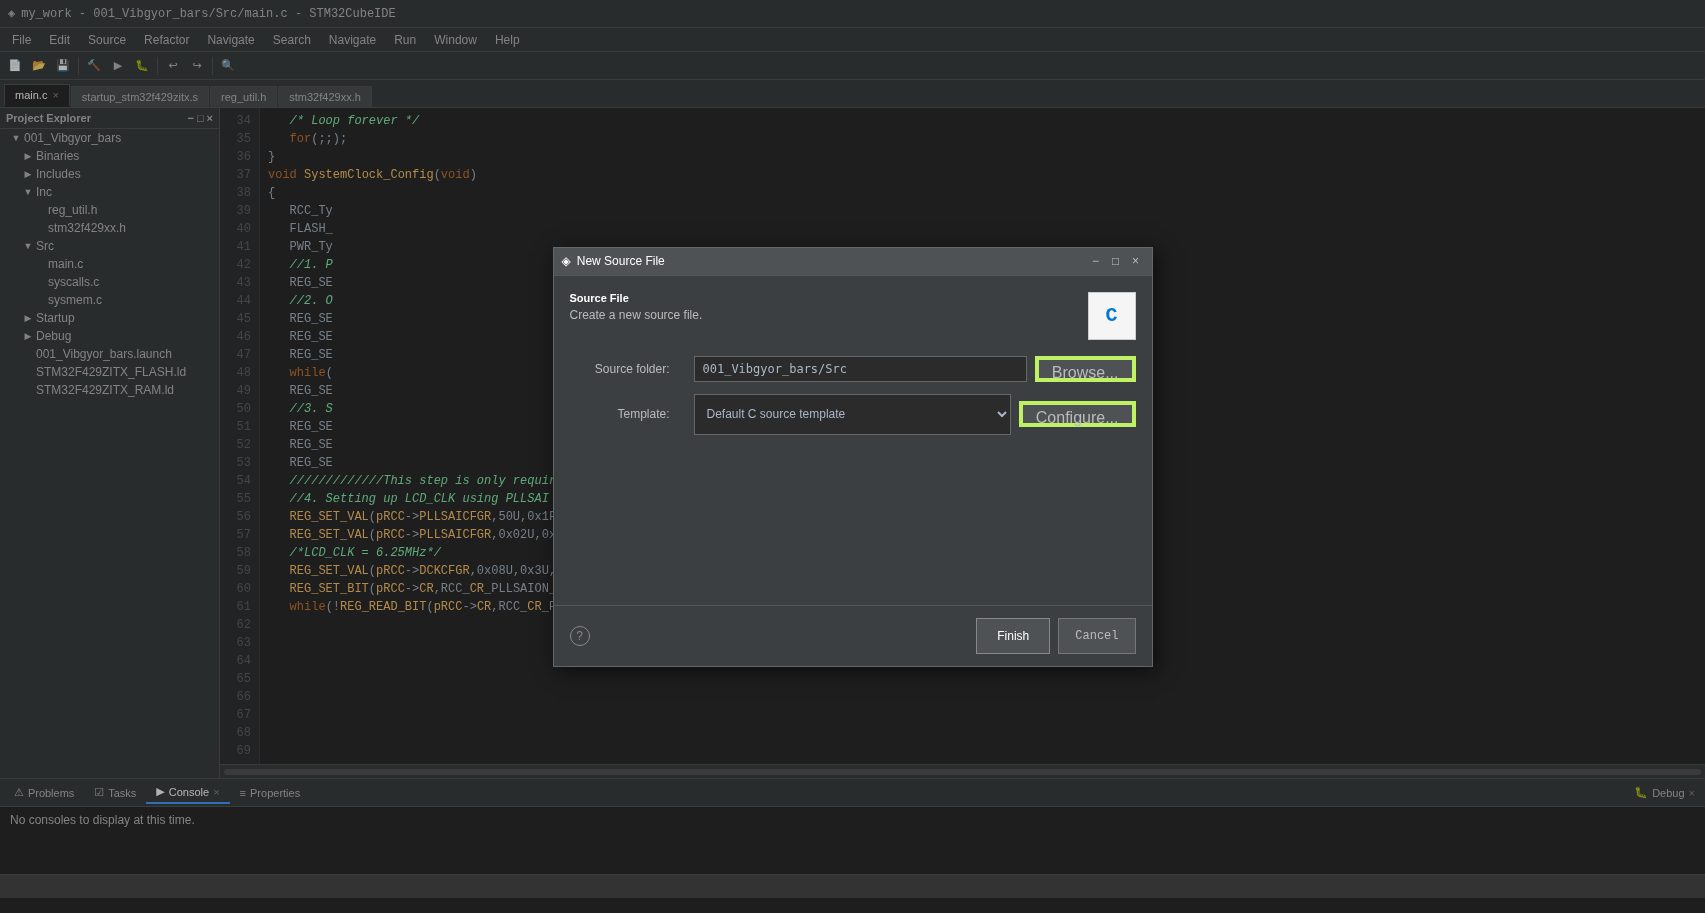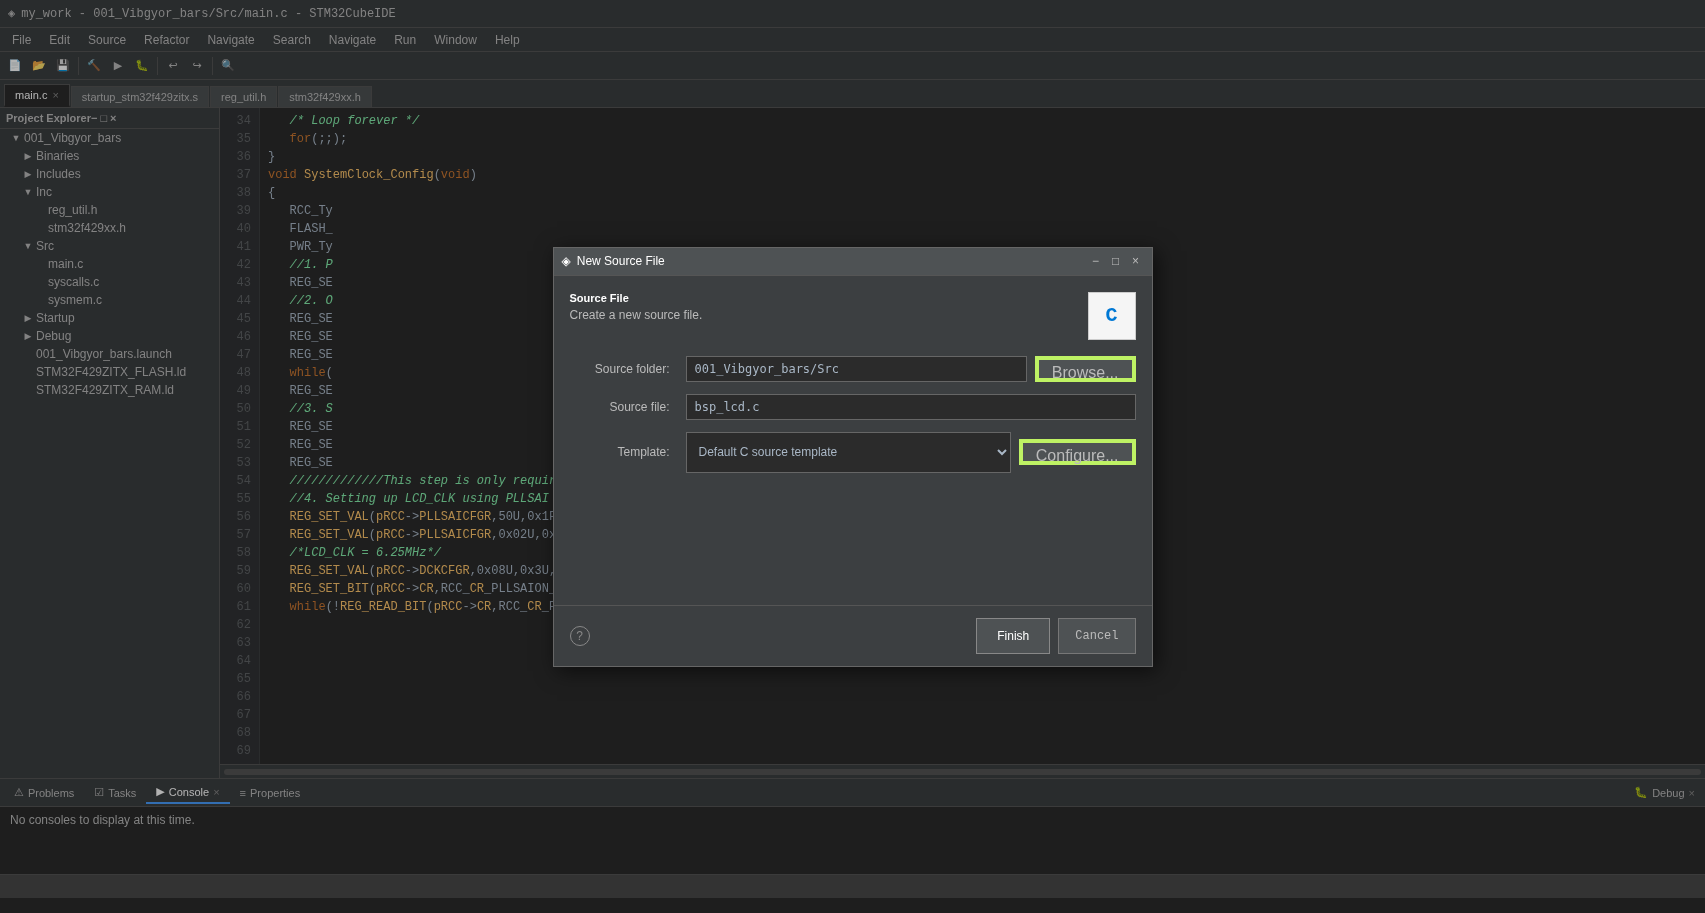--- a/index.html
+++ b/index.html
@@ -75,20 +75,21 @@
     #sidebar {
       width: 220px;
       background: #3c3f41;
       border-right: 1px solid #555;
       overflow-y: auto;
       flex-shrink: 0;
     }
     .sidebar-header {
       display: flex;
       align-items: center;
+      justify-content: space-between;
       padding: 4px 6px;
       background: #3c3f41;
       border-bottom: 1px solid #555;
       font-size: 11px;
       font-family: 'Segoe UI', sans-serif;
       font-weight: bold;
       color: #bbbbbb;
     }
     .sidebar-header-icons { display: flex; gap: 3px; }
     .sidebar-header-icons span { cursor: pointer; color: #bbbbbb; font-size: 11px; }
@@ -309,21 +310,21 @@
       color: #bbbbbb;
     }
 
     .modal-field {
       margin-bottom: 12px;
     }
     .modal-field label {
       font-family: 'Segoe UI', sans-serif;
       font-size: 12px;
       color: #bbbbbb;
-      margin-right: 8px;
+      margin-right: 16px;
       display: inline-block;
       width: 100px;
       text-align: right;
     }
     .modal-field-row {
       display: flex;
       align-items: center;
       gap: 8px;
     }
     .modal-input {
@@ -663,26 +664,20 @@
       </div>
 
       <div class="modal-field">
         <div class="modal-field-row">
           <label>Source folder:</label>
           <input class="modal-input" type="text" value="001_Vibgyor_bars/Src" style="">
           <button class="modal-btn">Browse...</button>
         </div>
       </div>
 
-      <div class="modal-field">
-        <div class="modal-field-row">
-          <label>Source file:</label>
-          <input class="modal-input" type="text" value="bsp_lcd.c" style="">
-        </div>
-      </div>
 
       <div class="modal-field">
         <div class="modal-field-row">
           <label>Template:</label>
           <select class="modal-select">
             <option>Default C source template</option>
           </select>
           <button class="modal-btn">Configure...</button>
         </div>
       </div>

